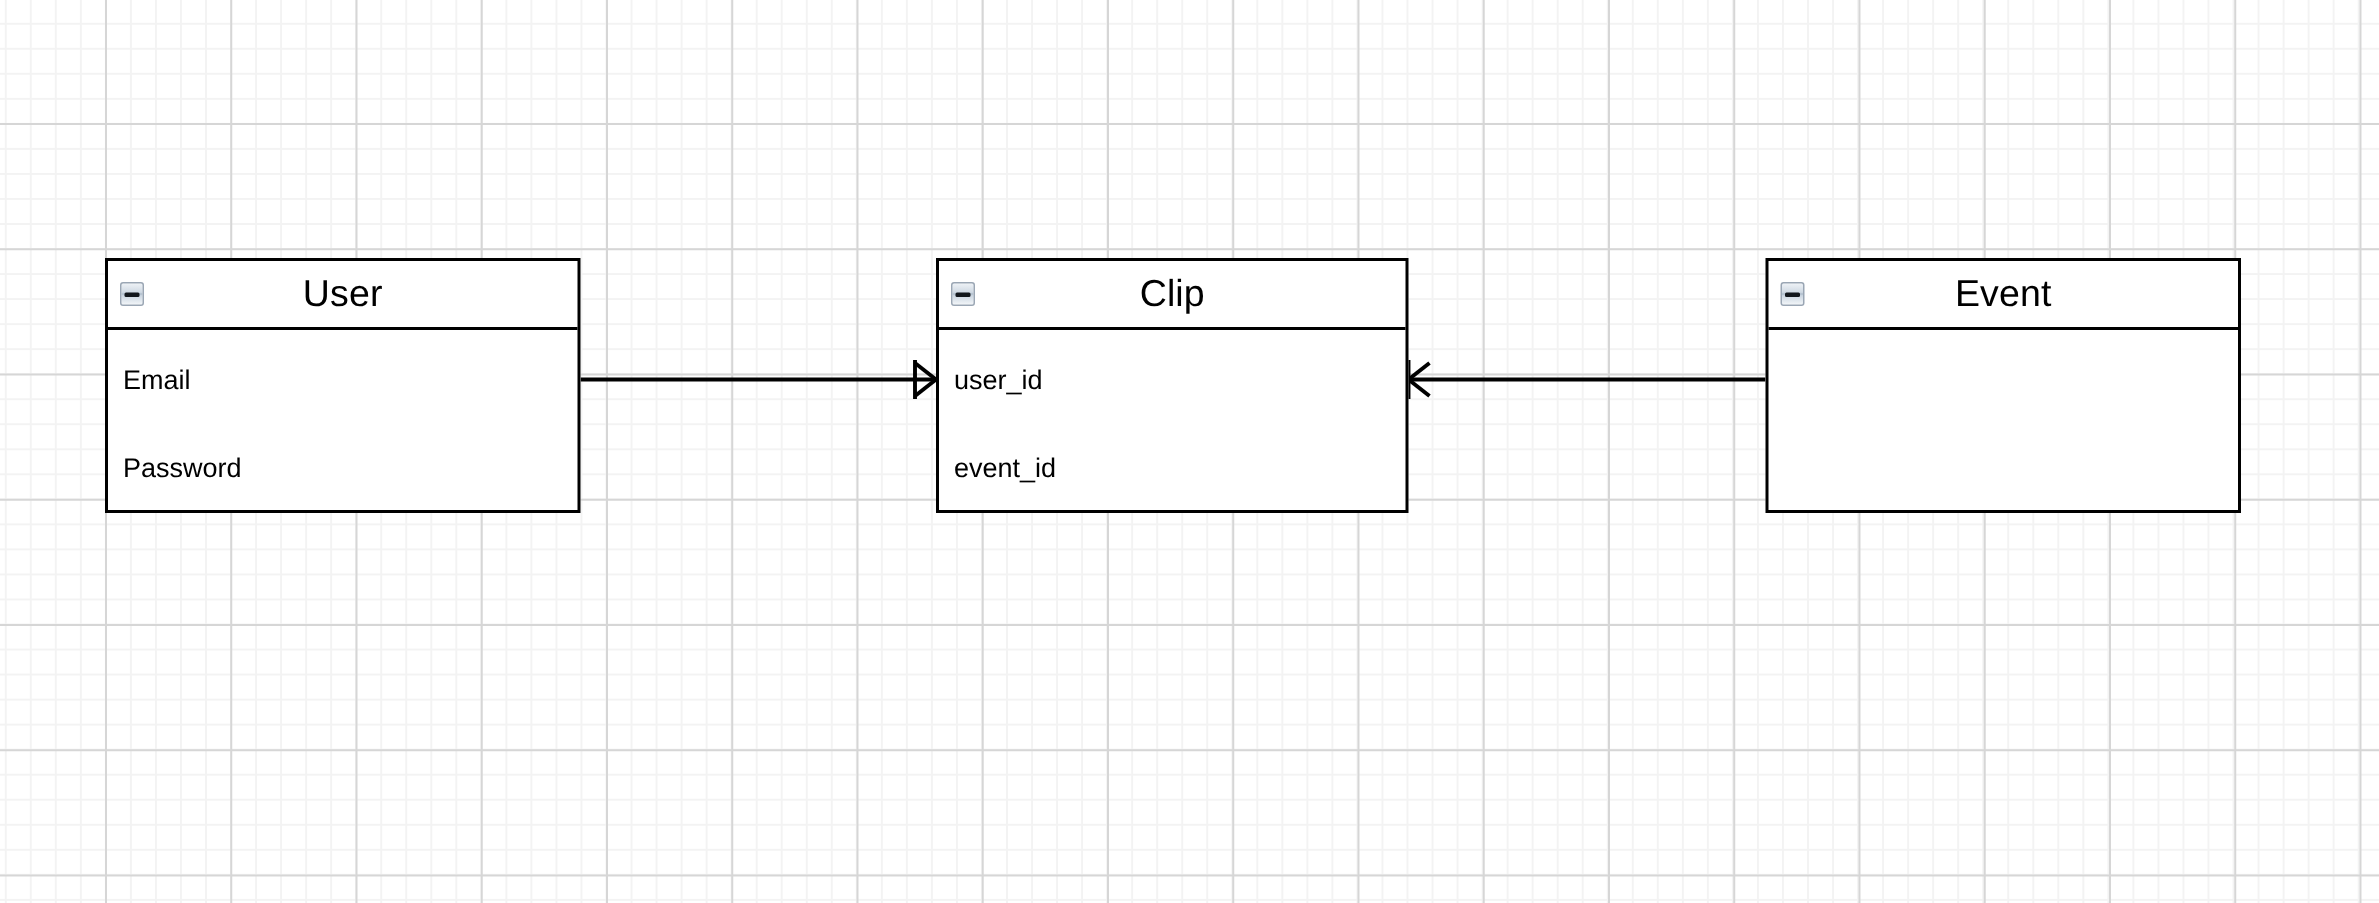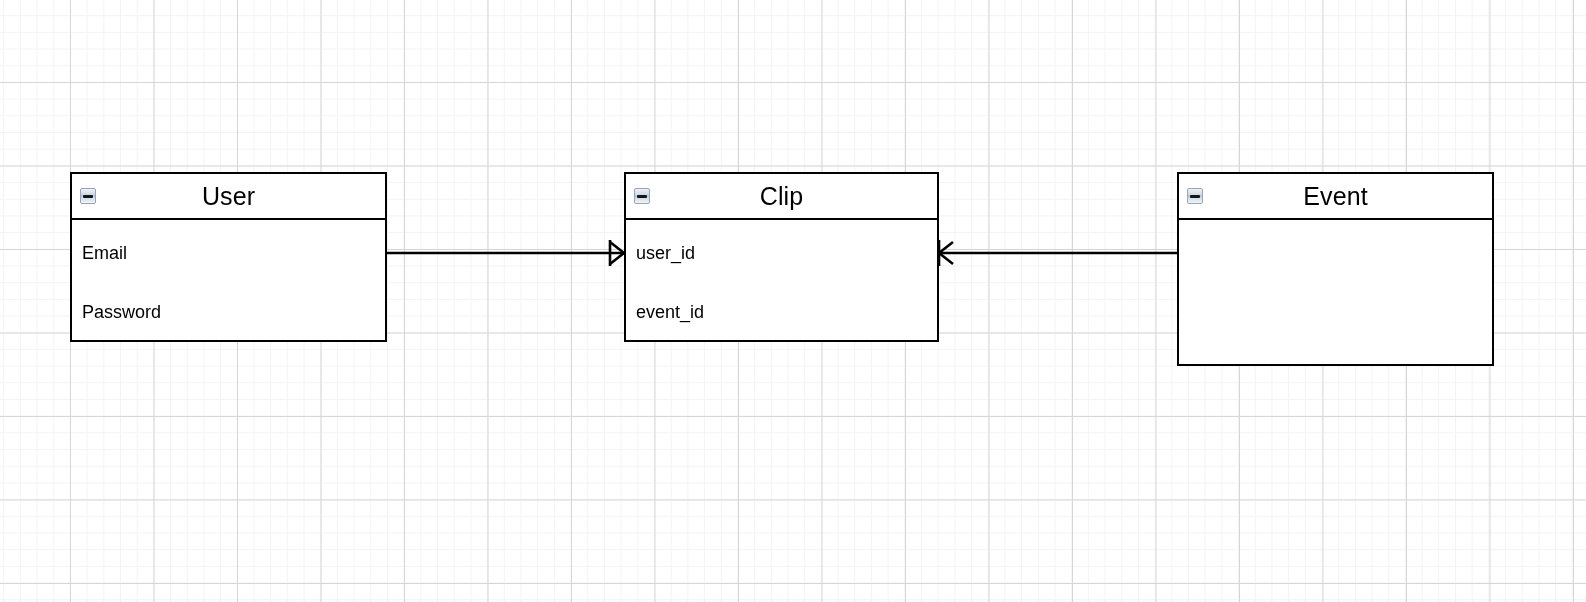--- a/index.html
+++ b/index.html
@@ -160,20 +160,20 @@
     <div class="entity-header">
       <span class="collapse-icon"></span>
       <span class="entity-title">Clip</span>
     </div>
     <div class="entity-body">
       <div class="attr attr-0">user_id</div>
       <div class="attr attr-1">event_id</div>
     </div>
   </div>
 
-  <div class="entity" style="left:1177px; top:172px; width:317px; height:194px;">
+  <div class="entity" style="left:1177px; top:172px; width:317px; height:170px;">
     <div class="entity-header">
       <span class="collapse-icon"></span>
       <span class="entity-title">Event</span>
     </div>
   </div>
 
 </div>
 
 </body></html>

